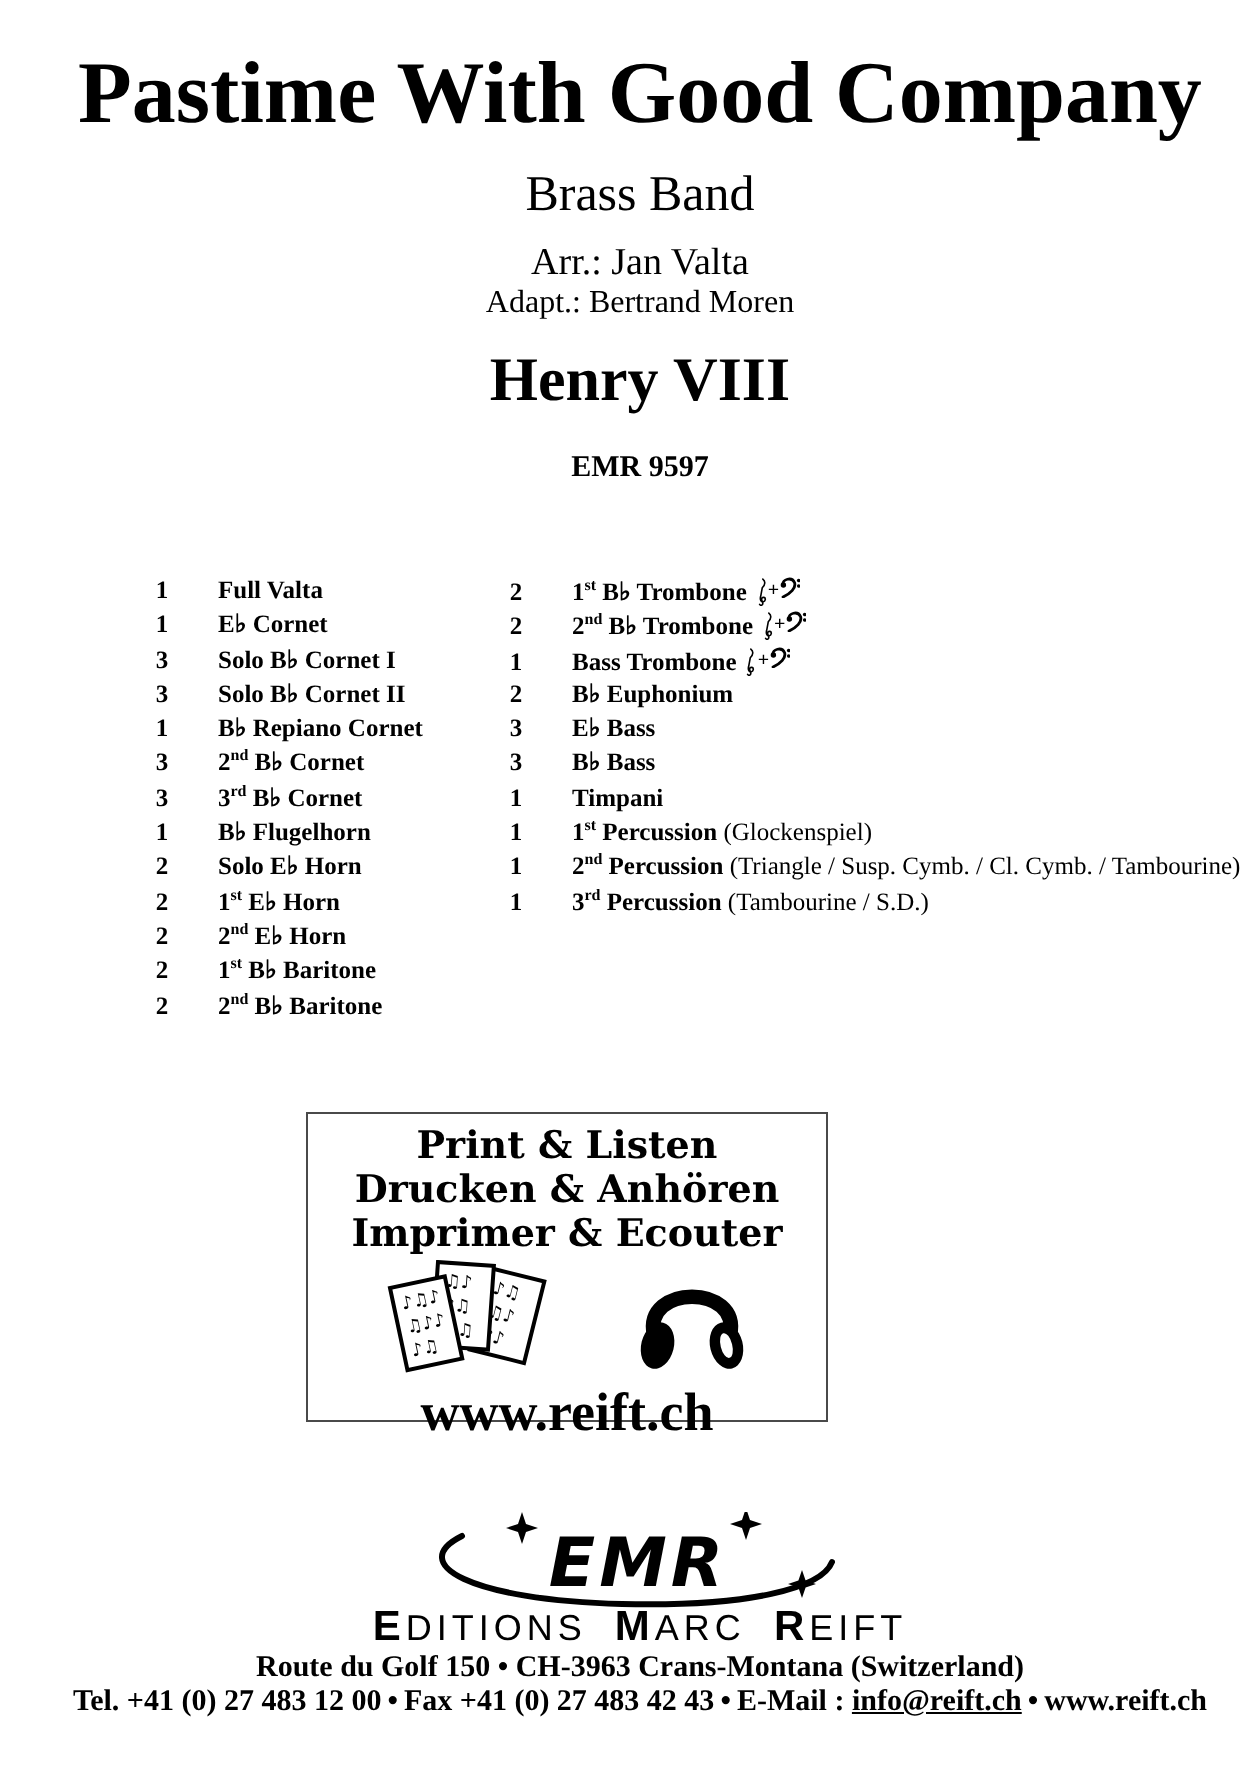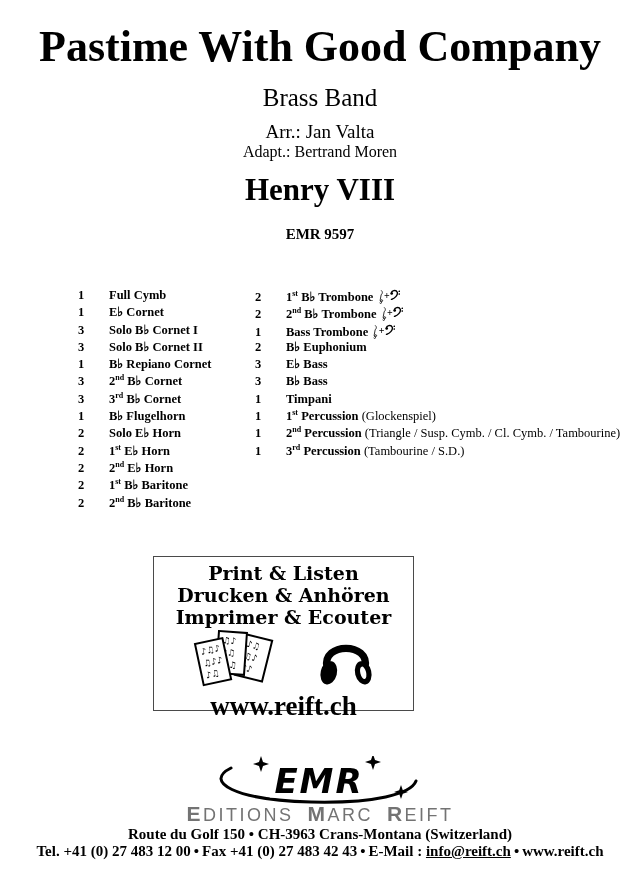--- a/index.html
+++ b/index.html
@@ -33,42 +33,42 @@
     position:absolute;left:153px;top:556px;width:261px;height:155px;
     border:1.5px solid #4a4a4a;text-align:center;box-sizing:border-box;
   }
   .promo-line{font-family:"DejaVu Serif",serif;font-weight:bold;font-size:19px;line-height:22px;}
   .promo-line.first{margin-top:5px;}
   .promo-icons{display:flex;justify-content:center;align-items:center;gap:36px;height:62px;margin-top:2px;}
   .promo-site{font-size:27px;font-weight:bold;font-family:"Liberation Serif",serif;line-height:28px;}
 
   .emr-logo{top:756px;}
   .publisher-name{top:802px;font-family:"Liberation Sans",sans-serif;font-size:18px;letter-spacing:2.5px;}
-  .pub-word{margin:0 7px;font-weight:400;color:#737373;}
+  .pub-word{margin:0 7px;font-weight:400;color:#000000;}
   .pub-word b.cap{font-weight:800;font-size:21px;letter-spacing:2.5px;}
   .address{top:826px;font-size:15px;font-weight:bold;}
   .contact{top:843px;font-size:15px;font-weight:bold;}
   .contact .sep{padding:0 3px;}
   .email-link{text-decoration:underline;color:#000;}
 </style>
 </head>
 <body>
 
 <div class="center title">Pastime With Good Company</div>
 <div class="center subtitle">Brass Band</div>
 <div class="center arranger">Arr.: Jan Valta</div>
 <div class="center adapter">Adapt.: Bertrand Moren</div>
 <div class="center composer">Henry VIII</div>
 <div class="center catalog">EMR 9597</div>
 
 <div class="parts">
   <div class="col col-left">
       <div class="part-row">
         <span class="part-qty">1</span>
-        <span class="part-name">Full Cymb</span>
+        <span class="part-name">Full Valta</span>
       </div>
       <div class="part-row">
         <span class="part-qty">1</span>
         <span class="part-name">E♭ Cornet</span>
       </div>
       <div class="part-row">
         <span class="part-qty">3</span>
         <span class="part-name">Solo B♭ Cornet I</span>
       </div>
       <div class="part-row">

